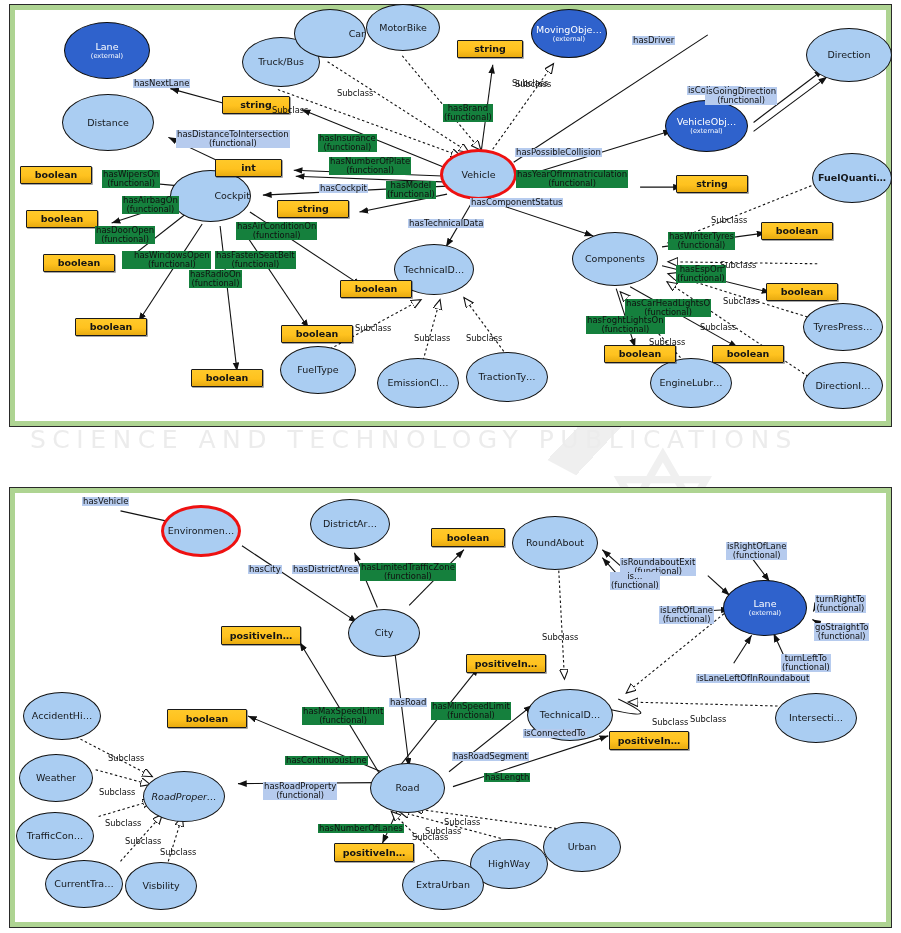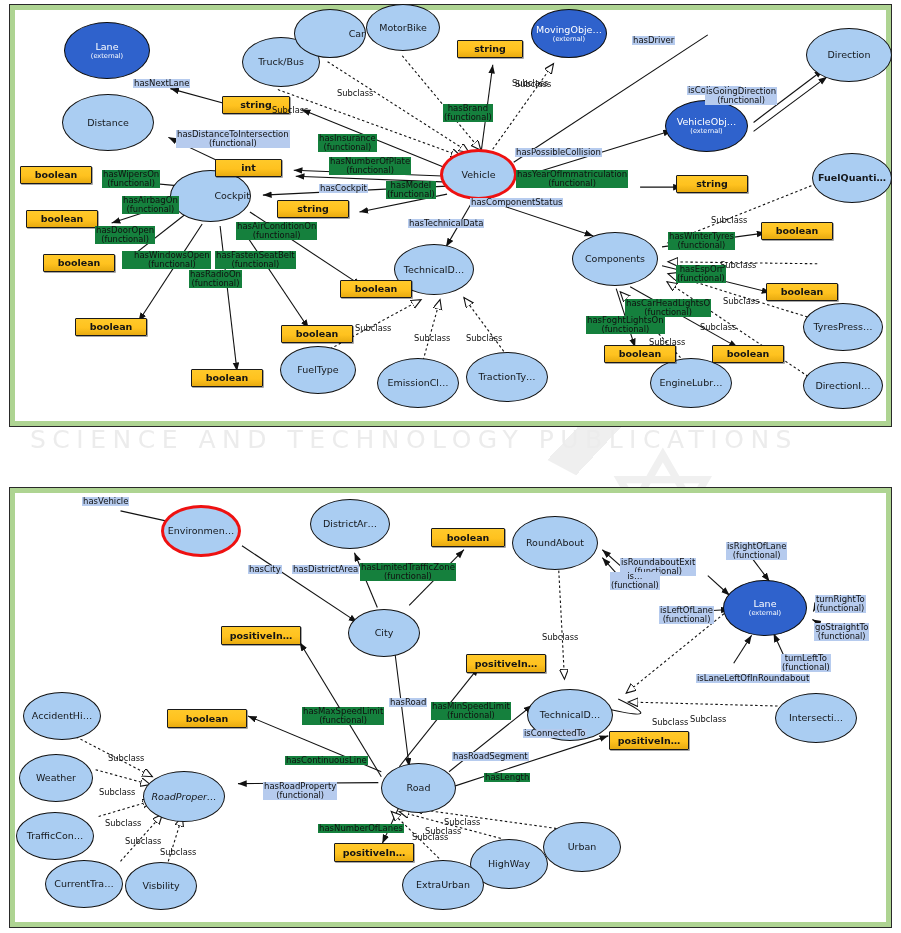--- a/index.html
+++ b/index.html
@@ -433,21 +433,21 @@
     <div class="node ellipse external" style="left: 723px; top: 580px; width: 84px; height: 56px;">
       <span>Lane</span>
       <span class="sub">(external)</span>
     </div>
     <div class="node ellipse " style="left: 527px; top: 689px; width: 86px; height: 52px;">
       <span>TechnicalD…</span>
     </div>
     <div class="node ellipse " style="left: 775px; top: 693px; width: 82px; height: 50px;">
       <span>Intersecti…</span>
     </div>
-    <div class="node ellipse " style="left: 381px; top: 763px; width: 75px; height: 50px;">
+    <div class="node ellipse " style="left: 370px; top: 763px; width: 75px; height: 50px;">
       <span>Road</span>
     </div>
     <div class="node ellipse " style="left: 143px; top: 771px; width: 82px; height: 51px; font-style: italic;">
       <span>RoadProper…</span>
     </div>
     <div class="node ellipse " style="left: 23px; top: 692px; width: 78px; height: 48px;">
       <span>AccidentHi…</span>
     </div>
     <div class="node ellipse " style="left: 19px; top: 754px; width: 74px; height: 48px;">
       <span>Weather</span>

